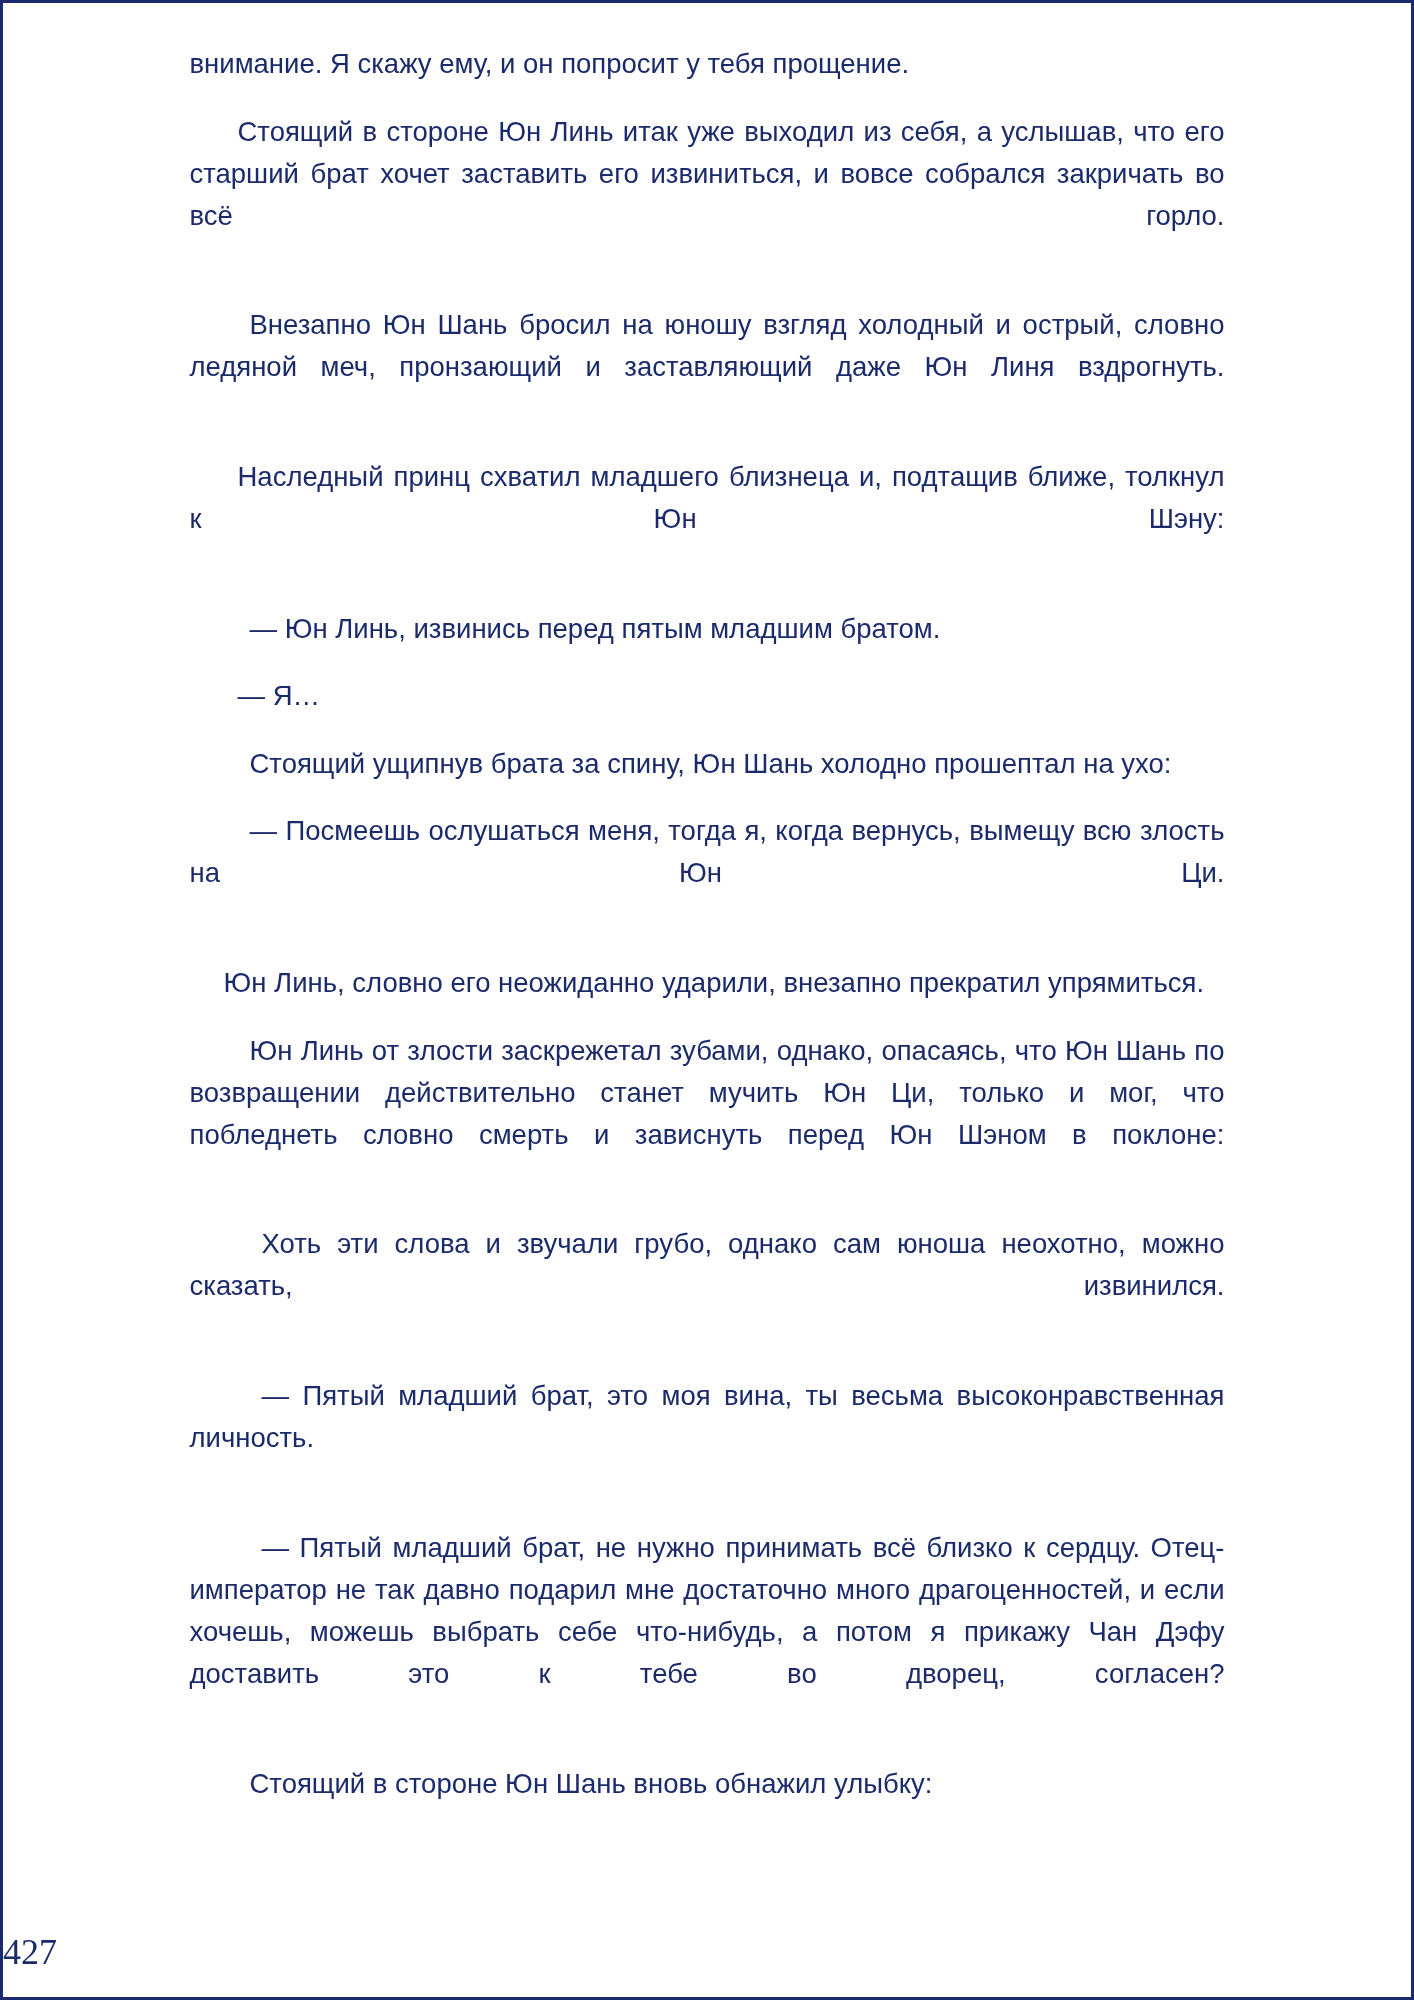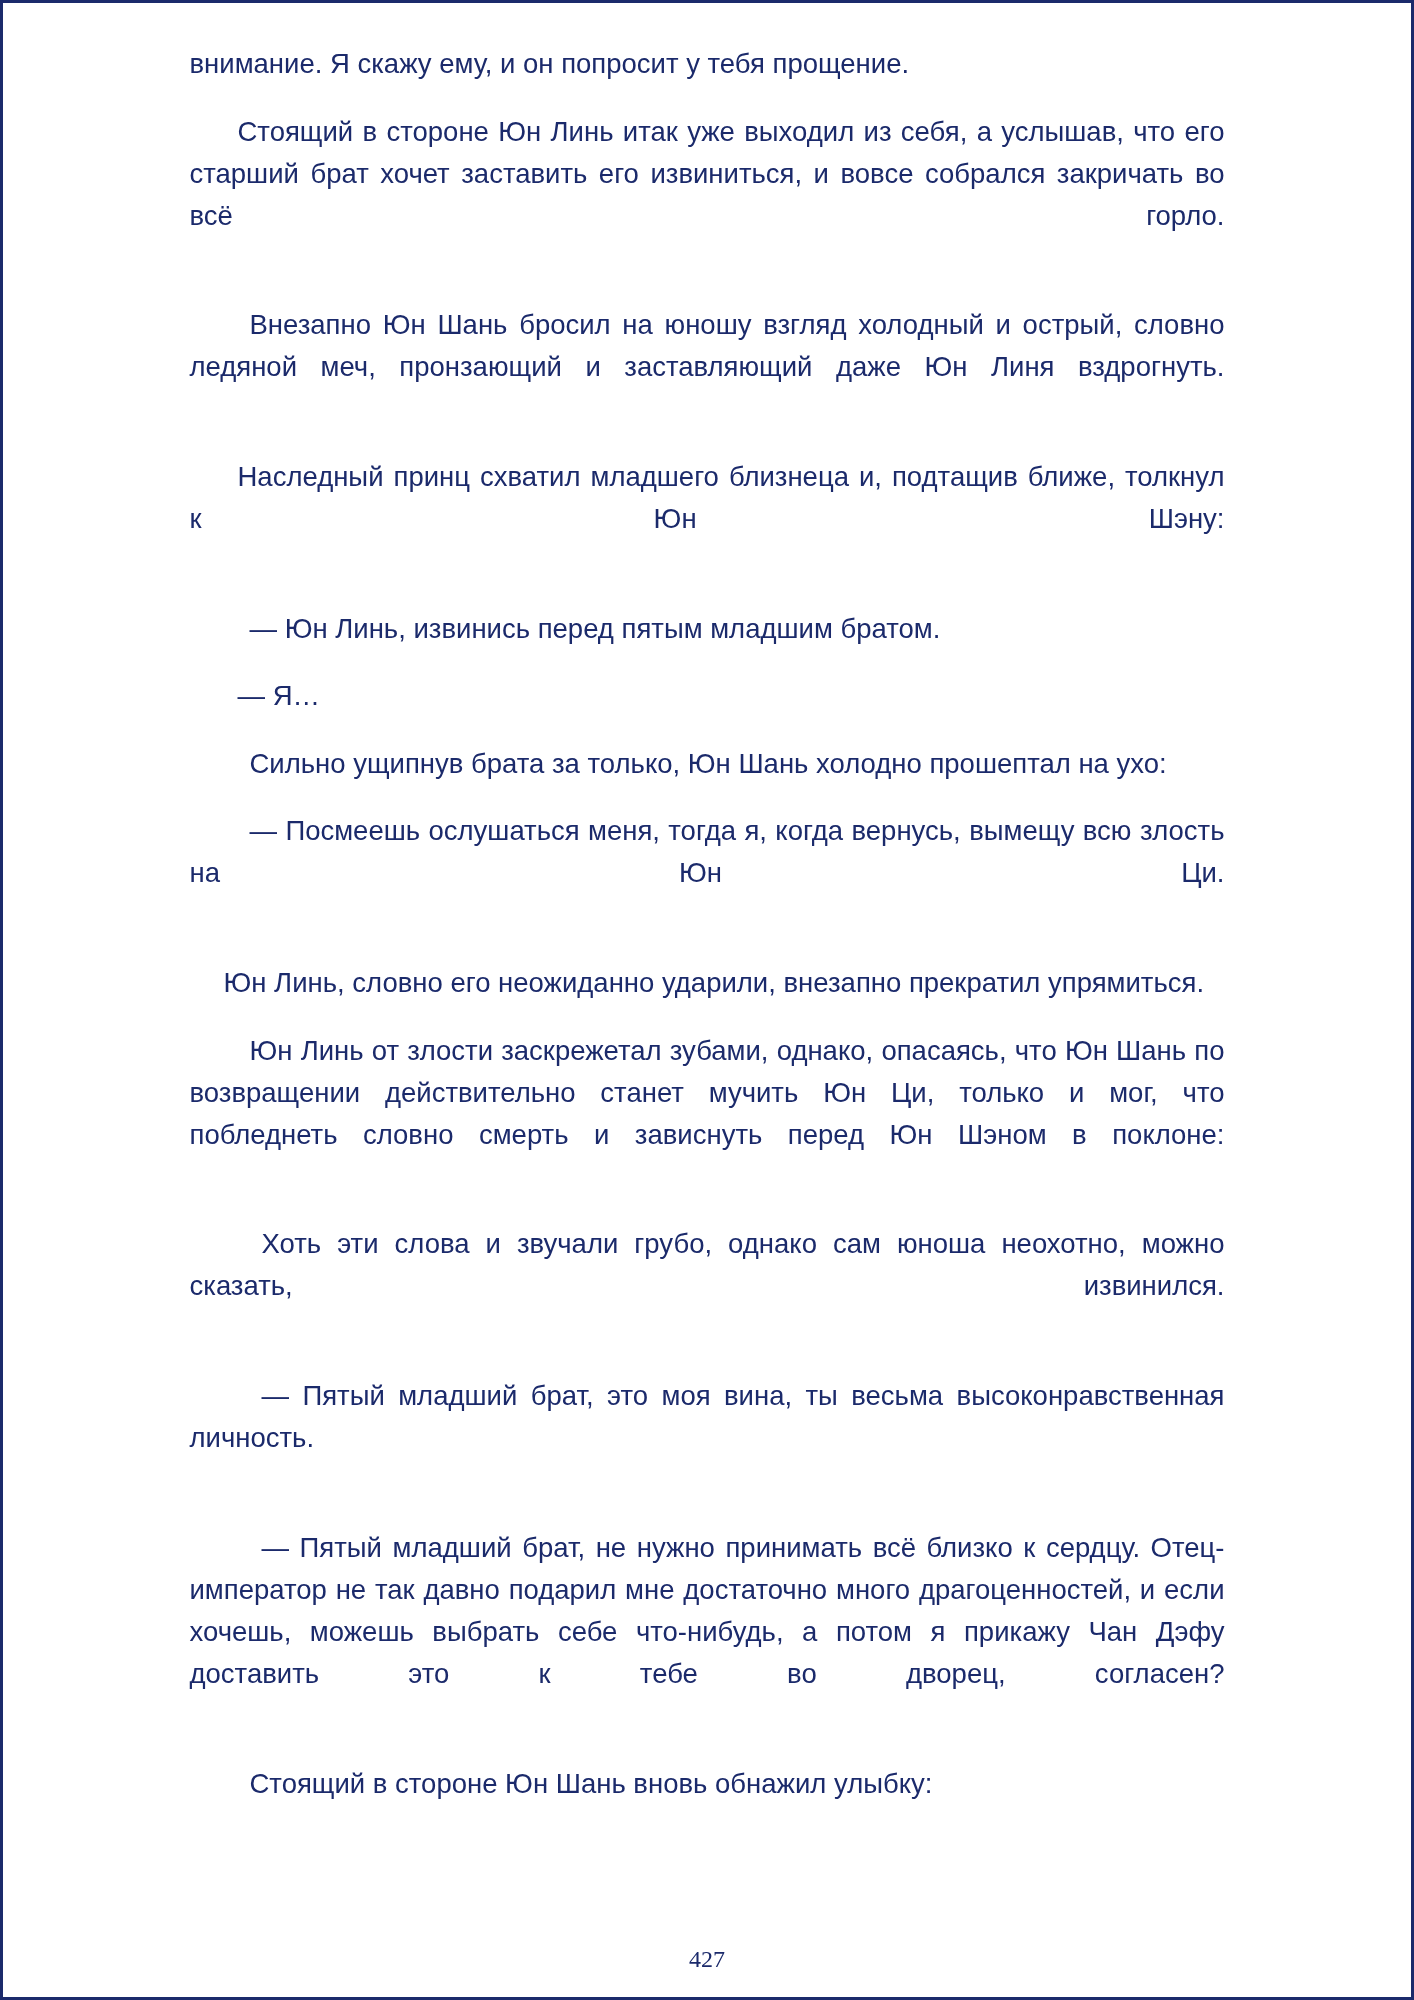--- a/index.html
+++ b/index.html
@@ -42,24 +42,23 @@
   .i-sm { text-indent: 34px; }
   .i-md { text-indent: 48px; }
   .i-lg { text-indent: 60px; }
   .i-xl { text-indent: 72px; }
   .i-none { text-indent: 0; }
   .page-number {
     position: absolute;
     left: 0;
     right: 0;
     bottom: 24px;
-    text-align: center;
     font-family: "Liberation Serif", serif;
     color: #1b2a6b;
-    font-size: 24px;
+    font-size: 36px;
   }
   
   .stretch {
     text-align: justify;
   }
   .stretch::after {
     content: "";
     display: inline-block;
     width: 100%;
   }
@@ -76,21 +75,21 @@
       <p class="para i-md stretch">Стоящий в стороне Юн Линь итак уже выходил из себя, а услышав, что его старший брат хочет заставить его извиниться, и вовсе собрался закричать во всё горло.</p>
 
       <p class="para i-lg stretch">Внезапно Юн Шань бросил на юношу взгляд холодный и острый, словно ледяной меч, пронзающий и заставляющий даже Юн Линя вздрогнуть.</p>
 
       <p class="para i-md stretch">Наследный принц схватил младшего близнеца и, подтащив ближе, толкнул к Юн Шэну:</p>
 
       <p class="para i-lg">— Юн Линь, извинись перед пятым младшим братом.</p>
 
       <p class="para i-md">— Я…</p>
 
-      <p class="para i-lg">Сильно ущипнув брата за только, Юн Шань холодно прошептал на ухо:</p>
+      <p class="para i-lg">Стоящий ущипнув брата за спину, Юн Шань холодно прошептал на ухо:</p>
 
       <p class="para i-lg stretch">— Посмеешь ослушаться меня, тогда я, когда вернусь, вымещу всю злость на Юн Ци.</p>
 
       <p class="para i-sm">Юн Линь, словно его неожиданно ударили, внезапно прекратил упрямиться.</p>
 
 
       <p class="para i-lg stretch">Юн Линь от злости заскрежетал зубами, однако, опасаясь, что Юн Шань по возвращении действительно станет мучить Юн Ци, только и мог, что побледнеть словно смерть и зависнуть перед Юн Шэном в поклоне:</p>
 
       <p class="para i-xl stretch">Хоть эти слова и звучали грубо, однако сам юноша неохотно, можно сказать, извинился.</p>
 

